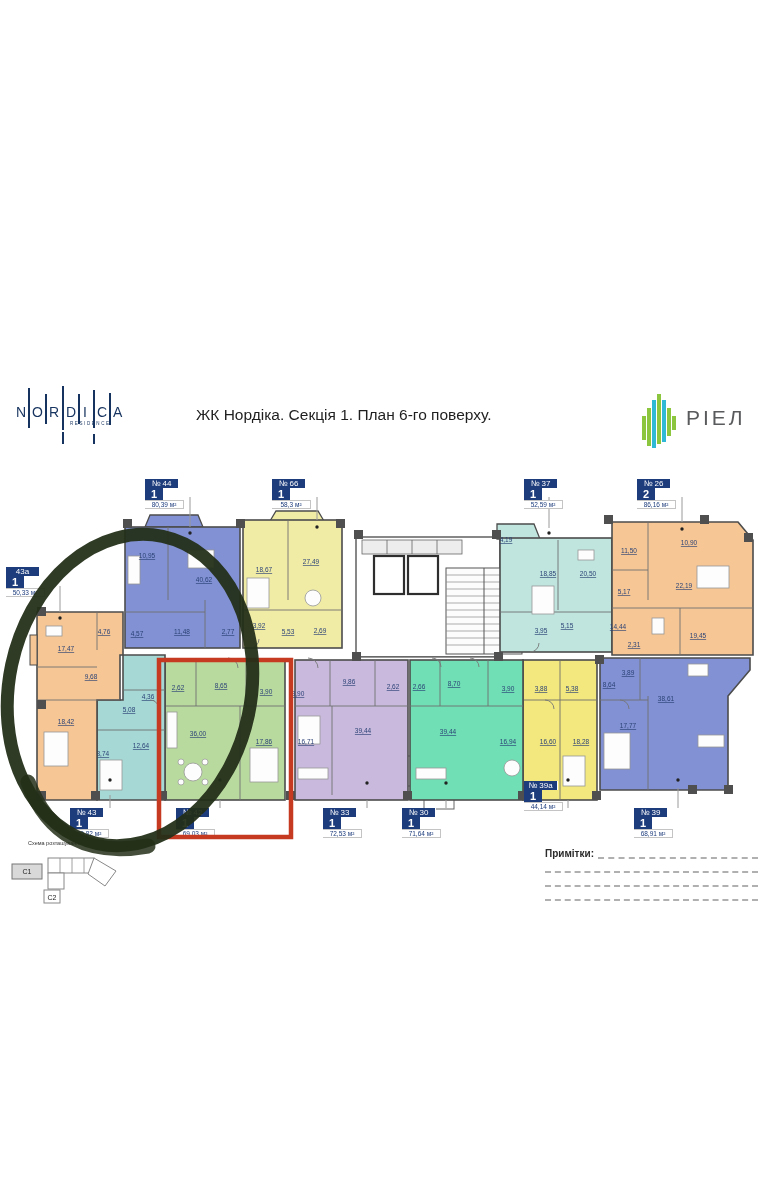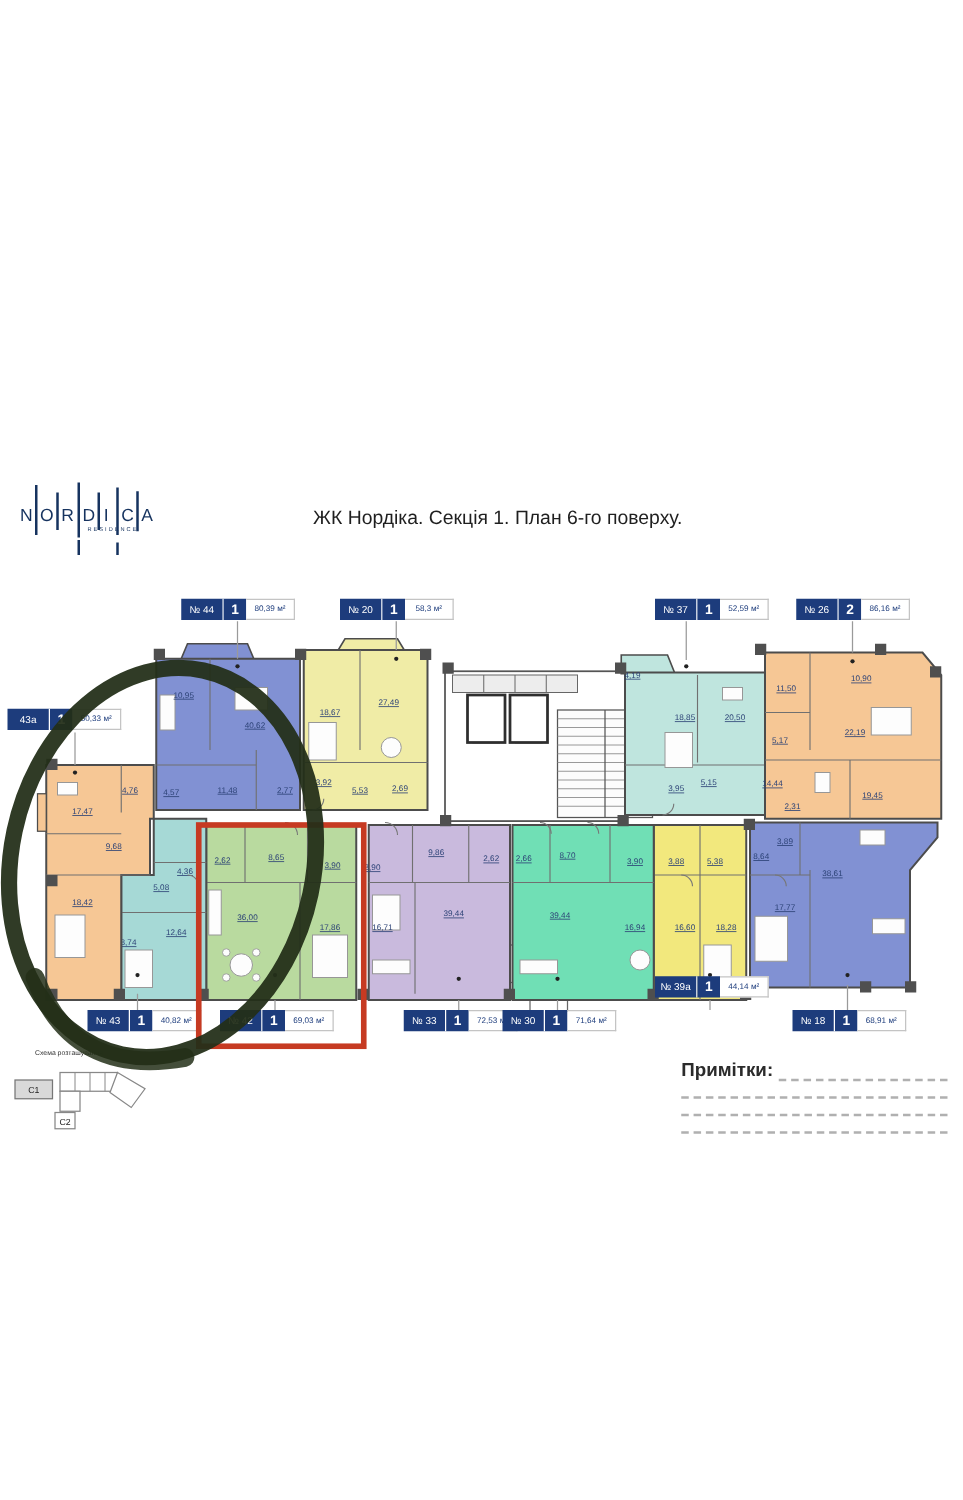--- a/index.html
+++ b/index.html
@@ -5,37 +5,37 @@
   html,body{margin:0;padding:0;background:#fff;}
   .page{position:relative;width:770px;height:1200px;background:#ffffff;overflow:hidden;
         font-family:"Liberation Sans",sans-serif;}
   svg{position:absolute;left:0;top:0;}
   
   .nordica{position:absolute;left:14px;top:392px;width:132px;height:52px;}
   .nordica .bar{position:absolute;width:2px;background:#16335f;}
   .nordica .nl{position:absolute;top:12px;font-size:14px;color:#16335f;font-weight:500;letter-spacing:0;}
   .nordica .res{position:absolute;left:56px;top:29px;font-size:4.5px;letter-spacing:1.6px;color:#16335f;}
   
-  .title{position:absolute;left:196px;top:406px;width:350px;font-size:15.5px;color:#1f1f1f;text-align:right;}
+  .title{position:absolute;left:196px;top:406px;width:350px;font-size:15.5px;color:#1f1f1f;}
   
   .riel{position:absolute;left:642px;top:392px;width:120px;height:56px;}
   .riel .stripe{position:absolute;width:4px;}
   .riel .riel-text{position:absolute;left:44px;top:14px;font-size:21px;color:#595a5c;letter-spacing:3px;font-weight:500;}
   
-  .ulabel{position:absolute;display:flex;height:17px;z-index:4;}
+  .ulabel{position:absolute;display:flex;height:17px;z-index:4;flex-direction:column;}
   .ulabel .num{background:#1d3c7c;color:#fff;font-size:8px;width:33px;display:flex;align-items:center;justify-content:center;border-right:1px solid #fff;}
   .ulabel .cnt{background:#1d3c7c;color:#fff;font-weight:bold;font-size:11px;width:18px;display:flex;align-items:center;justify-content:center;}
   .ulabel .area{background:#fff;color:#1d3c7c;font-size:6.5px;width:38px;display:flex;align-items:center;justify-content:center;border:1px solid #c4c4c4;border-left:none;}
   
   .scheme{position:absolute;left:8px;top:840px;width:140px;z-index:2;}
   .scheme-title{font-size:5.5px;color:#333;margin-left:20px;}
   
   .notes{position:absolute;left:545px;top:848px;width:213px;z-index:2;}
   .notes-row{display:flex;align-items:flex-end;}
-  .notes-label{font-size:15px;font-weight:bold;color:#2b2b2b;white-space:nowrap;}
+  .notes-label{font-size:10px;font-weight:bold;color:#2b2b2b;white-space:nowrap;}
   .dash{border-bottom:2px dashed #b0b0b0;height:1px;}
   .dash.f1{flex:1;margin-left:4px;}
   .dash.full{margin-top:11px;}
   
   .plan{z-index:1;}
   .annot{z-index:6;pointer-events:none;}
   .rn{font-size:6.5px;fill:#2c4276;text-decoration:underline;}
 </style>
 </head>
 <body>
@@ -56,20 +56,30 @@
     <span class="nl" style="left:35px">R</span>
     <span class="nl" style="left:52px">D</span>
     <span class="nl" style="left:69px">I</span>
     <span class="nl" style="left:83px">C</span>
     <span class="nl" style="left:99px">A</span>
     <div class="res">RESIDENCE</div>
   </div>
 
   <div class="title">ЖК Нордіка. Секція 1. План 6-го поверху.</div>
 
+  <div class="riel">
+    <div class="stripe" style="left:0px;top:24px;height:24px;background:#8cc63e"></div>
+    <div class="stripe" style="left:5px;top:16px;height:38px;background:#8cc63e"></div>
+    <div class="stripe" style="left:10px;top:8px;height:48px;background:#2fb9d6"></div>
+    <div class="stripe" style="left:15px;top:2px;height:50px;background:#8cc63e"></div>
+    <div class="stripe" style="left:20px;top:8px;height:42px;background:#2fb9d6"></div>
+    <div class="stripe" style="left:25px;top:16px;height:28px;background:#8cc63e"></div>
+    <div class="stripe" style="left:30px;top:24px;height:14px;background:#8cc63e"></div>
+    <span class="riel-text">РІЕЛ</span>
+  </div>
 
   <svg class="plan" width="770" height="1200" viewBox="0 0 770 1200">
 
     <g>
       <polygon points="150,515 198,515 203,527 145,527" fill="#8191d3" stroke="#4c4c4c" stroke-width="1.3"></polygon>
       <rect x="125" y="527" width="115" height="121" fill="#8191d3" stroke="#4c4c4c" stroke-width="1.6"></rect>
       <path d="M168,527 V600 M125,612 H205 M205,600 V648" stroke="#707070" stroke-width="0.9" fill="none"></path>
       <rect x="188" y="550" width="26" height="18" fill="#fdfdfd" stroke="#979797" stroke-width="0.8"></rect>
       <rect x="128" y="556" width="12" height="28" fill="#fdfdfd" stroke="#979797" stroke-width="0.8"></rect>
       <text class="rn" x="147" y="558" text-anchor="middle">10,95</text>
@@ -284,21 +294,21 @@
       <circle cx="678" cy="780" r="1.7"></circle>
     </g>
   </svg>
 
   <div class="ulabel" style="left:145px;top:479px">
     <span class="num">№ 44</span>
       <span class="cnt">1</span>
       <span class="area">80,39 м²</span>
   </div>
   <div class="ulabel" style="left:272px;top:479px">
-    <span class="num">№ 20</span>
+    <span class="num">№ 66</span>
       <span class="cnt">1</span>
       <span class="area">58,3 м²</span>
   </div>
   <div class="ulabel" style="left:524px;top:479px">
     <span class="num">№ 37</span>
       <span class="cnt">1</span>
       <span class="area">52,59 м²</span>
   </div>
   <div class="ulabel" style="left:637px;top:479px">
     <span class="num">№ 26</span>
@@ -329,21 +339,21 @@
     <span class="num">№ 30</span>
       <span class="cnt">1</span>
       <span class="area">71,64 м²</span>
   </div>
   <div class="ulabel" style="left:524px;top:781px">
     <span class="num">№ 39а</span>
       <span class="cnt">1</span>
       <span class="area">44,14 м²</span>
   </div>
   <div class="ulabel" style="left:634px;top:808px">
-    <span class="num">№ 18</span>
+    <span class="num">№ 39</span>
       <span class="cnt">1</span>
       <span class="area">68,91 м²</span>
   </div>
 
   <div class="scheme">
     <div class="scheme-title">Схема розташування</div>
     <svg width="130" height="60" viewBox="0 0 130 60" style="position:static">
       <rect x="4" y="18" width="30" height="15" fill="#d9d9d9" stroke="#777" stroke-width="1"></rect>
       <rect x="40" y="12" width="46" height="15" fill="#fff" stroke="#888" stroke-width="1"></rect>
       <path d="M52,12 V27 M64,12 V27 M76,12 V27" stroke="#888" stroke-width="0.8"></path>

